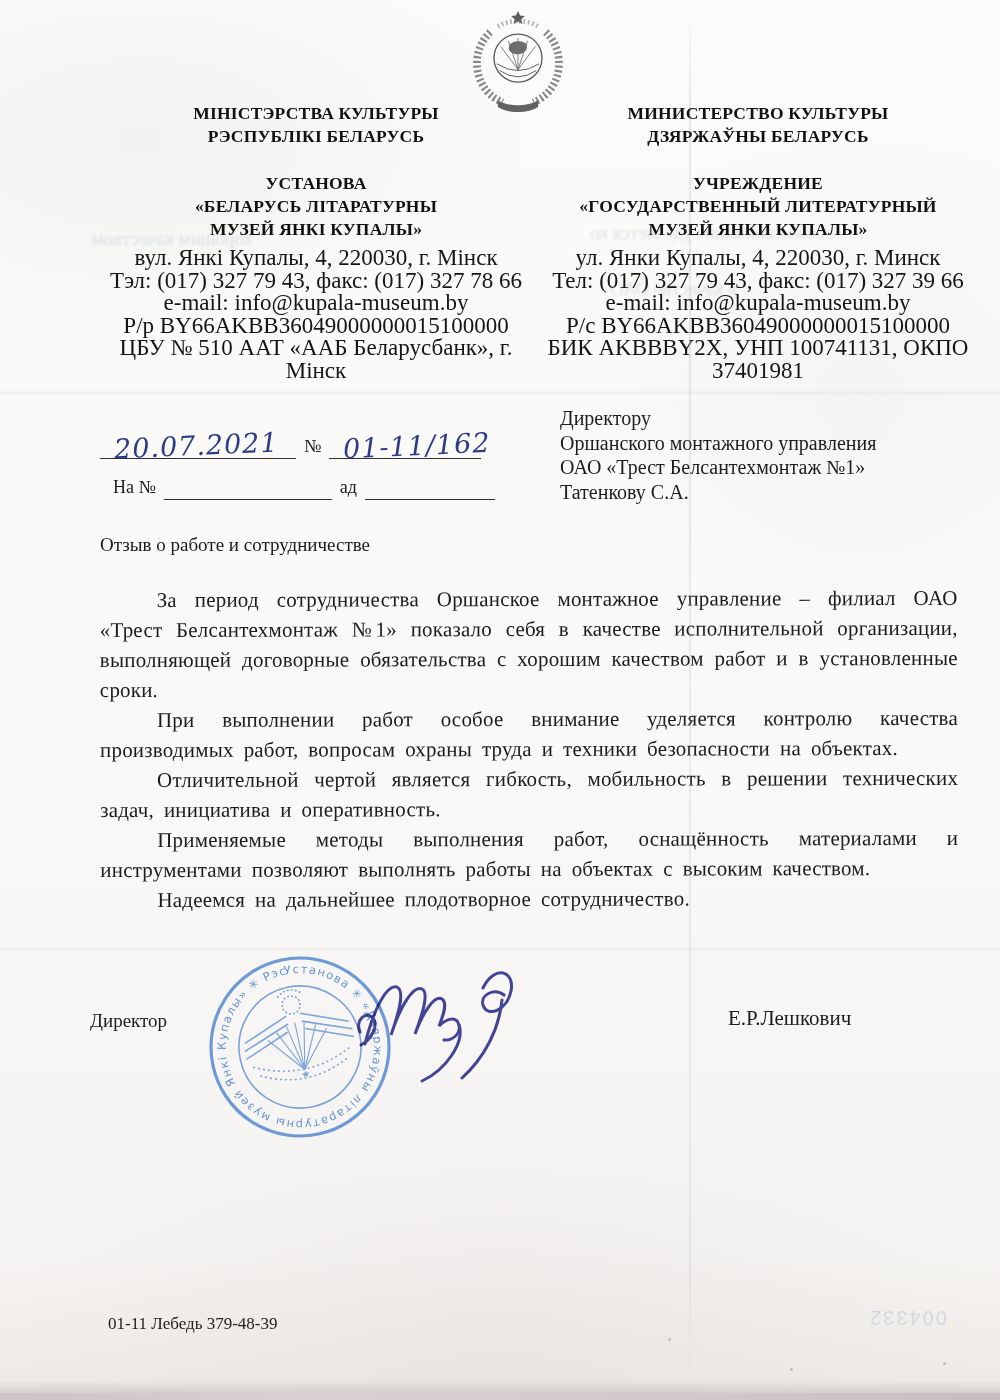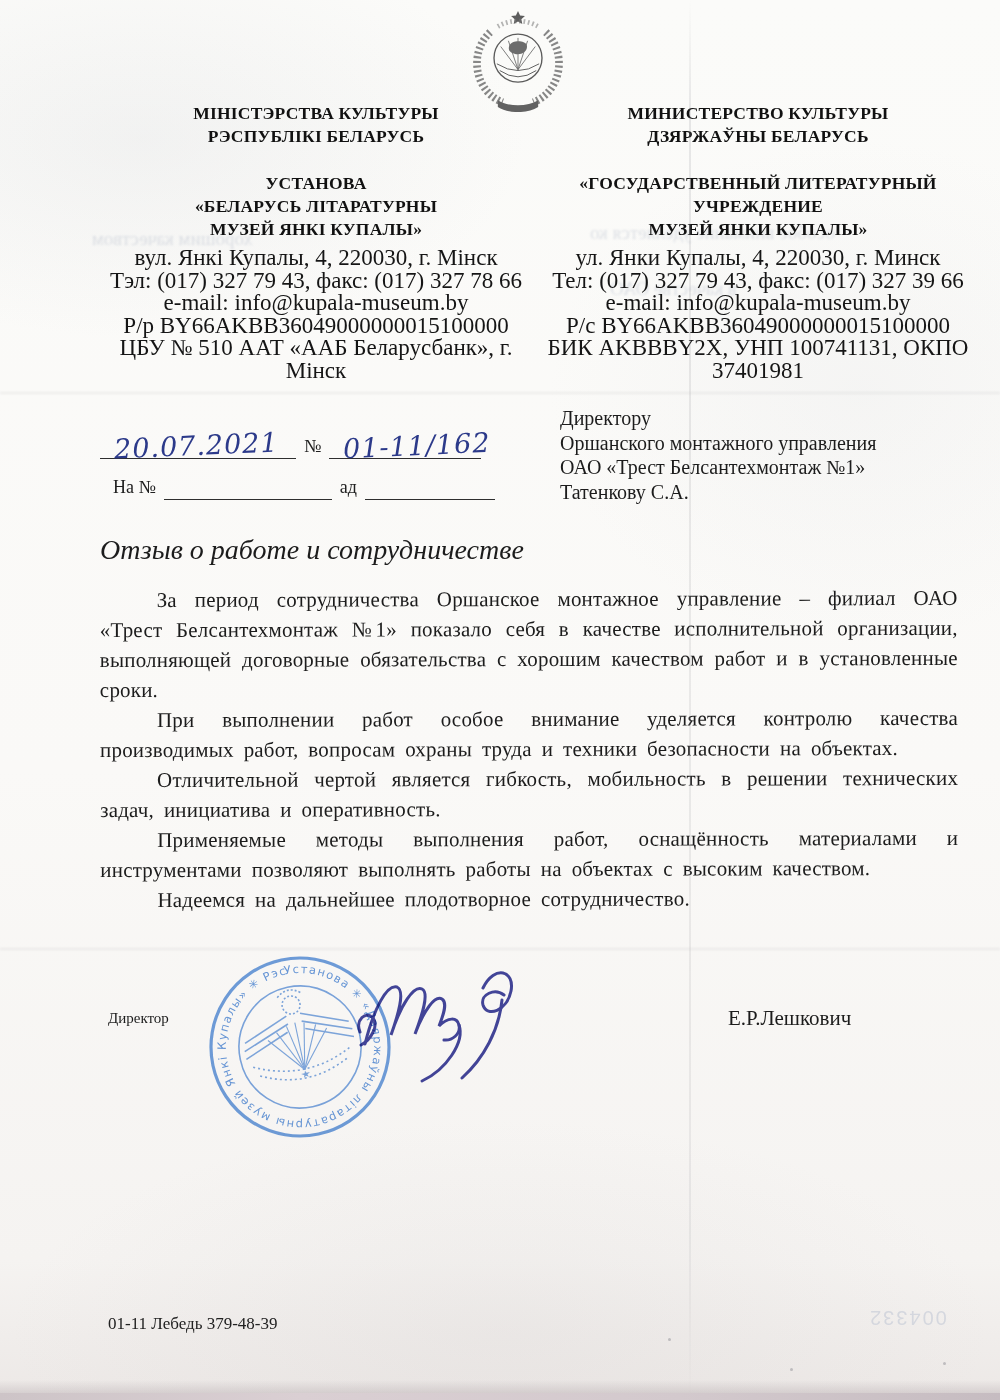--- a/index.html
+++ b/index.html
@@ -29,28 +29,28 @@
   .hw {
     font-family:"DejaVu Serif", serif; font-style:italic; color:#2c3a8a;
     font-size:27px; letter-spacing:1px; white-space:nowrap;
     position:absolute; bottom:-3px; left:14px; transform:rotate(-2.5deg);
   }
   .ref-row2 { margin-top:16px; }
   .ref-row2 .lbl:first-child { margin-left:13px; }
   .ref-row2 .u-cell { height:24px; }
   
   .addressee { position:absolute; top:406px; left:560px; width:440px; font-size:20px; line-height:24.5px; }
-  .subject { position:absolute; top:534px; left:100px; font-size:28px;font-style:italic; }
+  .subject { position:absolute; top:534px; left:100px; font-size:19px; }
   .body { position:absolute; top:584px; left:100px; width:858px; transform:rotate(-0.15deg); }
   .body p {
     margin:0; font-size:21px; line-height:30px; text-indent:57px;
     text-align:justify; text-align-last:left; word-spacing:4.5px; letter-spacing:0.2px;
   }
   
-  .sign-role { position:absolute; top:1010px; left:108px; font-size:15px; }
+  .sign-role { position:absolute; top:1010px; left:90px; font-size:19px; }
   .sign-name { position:absolute; top:1006px; left:728px; font-size:21px; }
   .stamp { position:absolute; left:205px; top:952px; width:190px; height:190px; transform:rotate(-12deg); opacity:0.9; mix-blend-mode:multiply; }
   .signature { position:absolute; left:352px; top:958px; width:170px; height:130px; mix-blend-mode:multiply; }
   .footer { position:absolute; top:1314px; left:108px; font-size:17px; color:#222; }
   
   .bleed { position:absolute; color:#aeb6c6; opacity:0.38; filter:blur(0.9px); transform:scaleX(-1); font-size:19px; white-space:nowrap; }
   .serial { position:absolute; top:1306px; left:868px; transform:rotate(180deg); color:#c3c9d6; opacity:0.6; font-size:20px; letter-spacing:2px; filter:blur(0.6px); font-family:"Liberation Sans", sans-serif; }
   .fold-v { position:absolute; left:689px; top:0; width:2px; height:1400px; filter:blur(0.5px);
     background:linear-gradient(to bottom, rgba(150,150,156,0), rgba(150,150,156,0.20) 8%, rgba(150,150,156,0.14) 88%, rgba(150,150,156,0)); }
   .crease-h { position:absolute; left:0; width:100%; height:2px; filter:blur(1px); background:rgba(168,168,173,0.16); }
@@ -106,22 +106,22 @@
         <div>Р/р BY66AKBB36049000000015100000</div>
         <div>ЦБУ № 510 ААТ «ААБ Беларусбанк», г. Мінск</div>
       </div>
     </div>
     <div class="hcol">
       <div class="ministry">
         <div>МИНИСТЕРСТВО КУЛЬТУРЫ</div>
         <div>ДЗЯРЖАЎНЫ БЕЛАРУСЬ</div>
       </div>
       <div class="orgname">
+        <div>УЧРЕЖДЕНИЕ</div>
         <div>«ГОСУДАРСТВЕННЫЙ ЛИТЕРАТУРНЫЙ</div>
-        <div>УЧРЕЖДЕНИЕ</div>
         <div>МУЗЕЙ ЯНКИ КУПАЛЫ»</div>
       </div>
       <div class="addr">
         <div>ул. Янки Купалы, 4, 220030, г. Минск</div>
         <div>Тел: (017) 327 79 43, факс: (017) 327 39 66</div>
         <div>e-mail: info@kupala-museum.by</div>
         <div>Р/с BY66AKBB36049000000015100000</div>
         <div>БИК AKBBBY2X, УНП 100741131, ОКПО 37401981</div>
       </div>
     </div>

